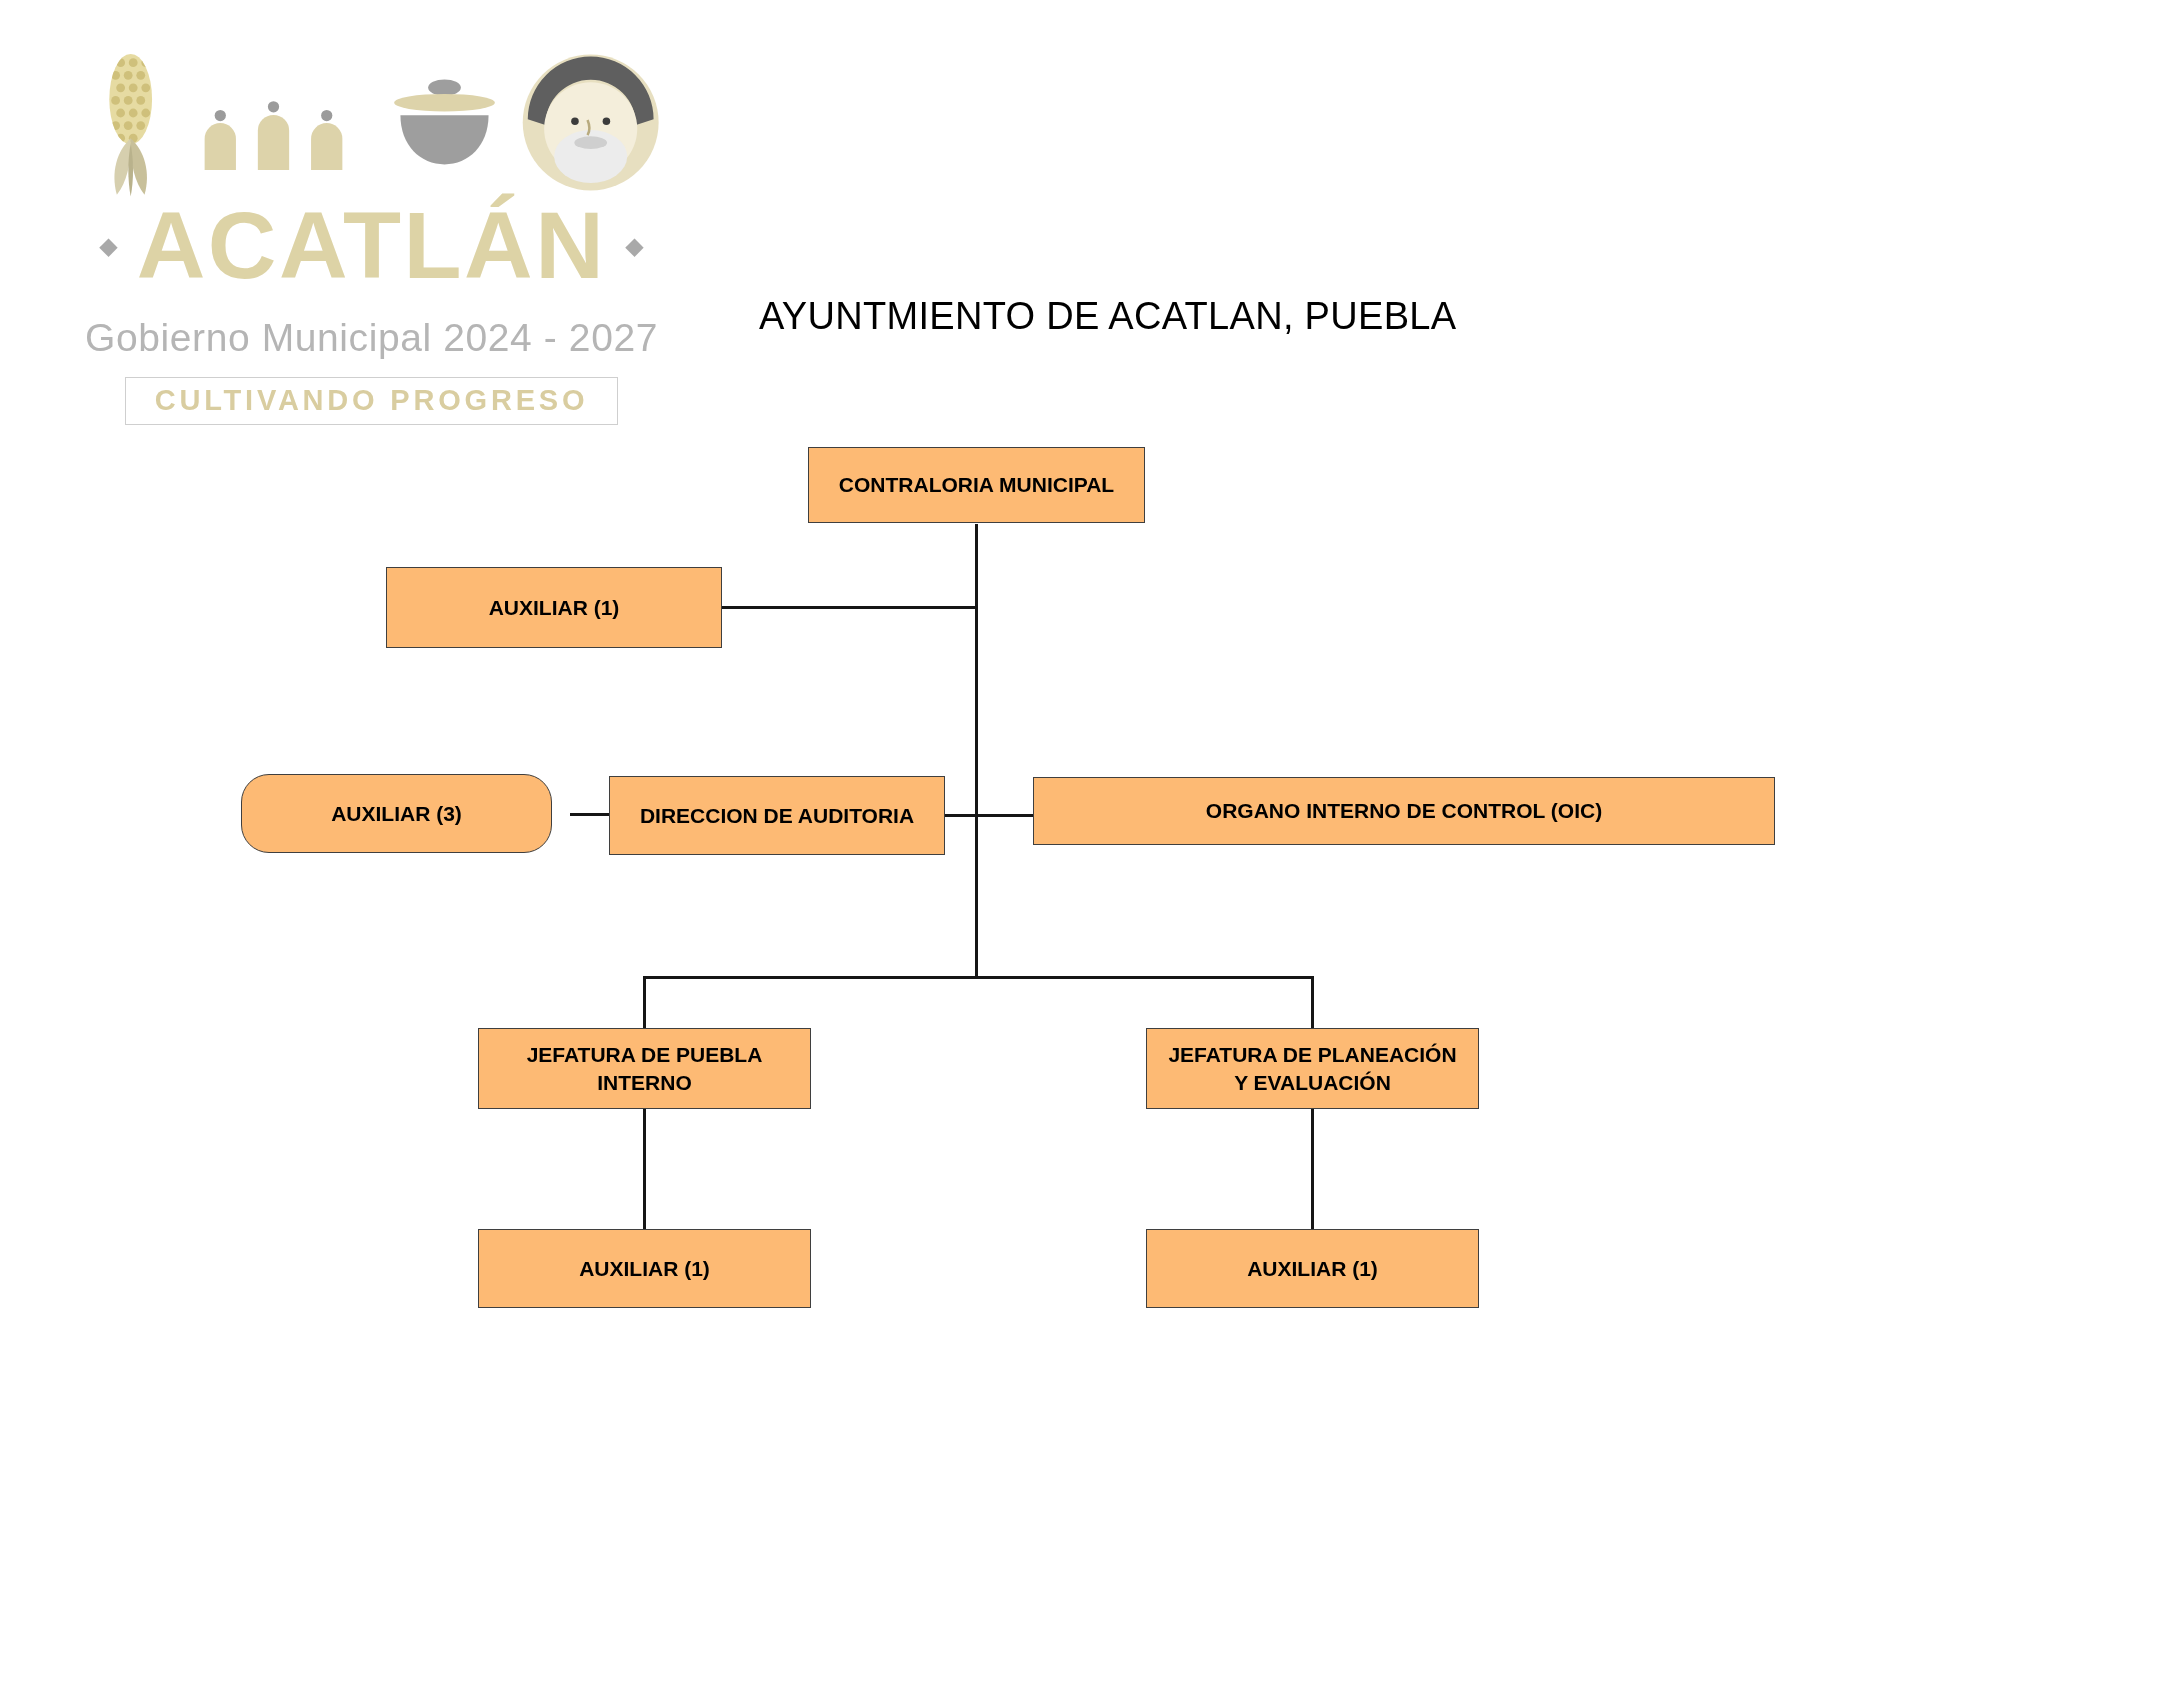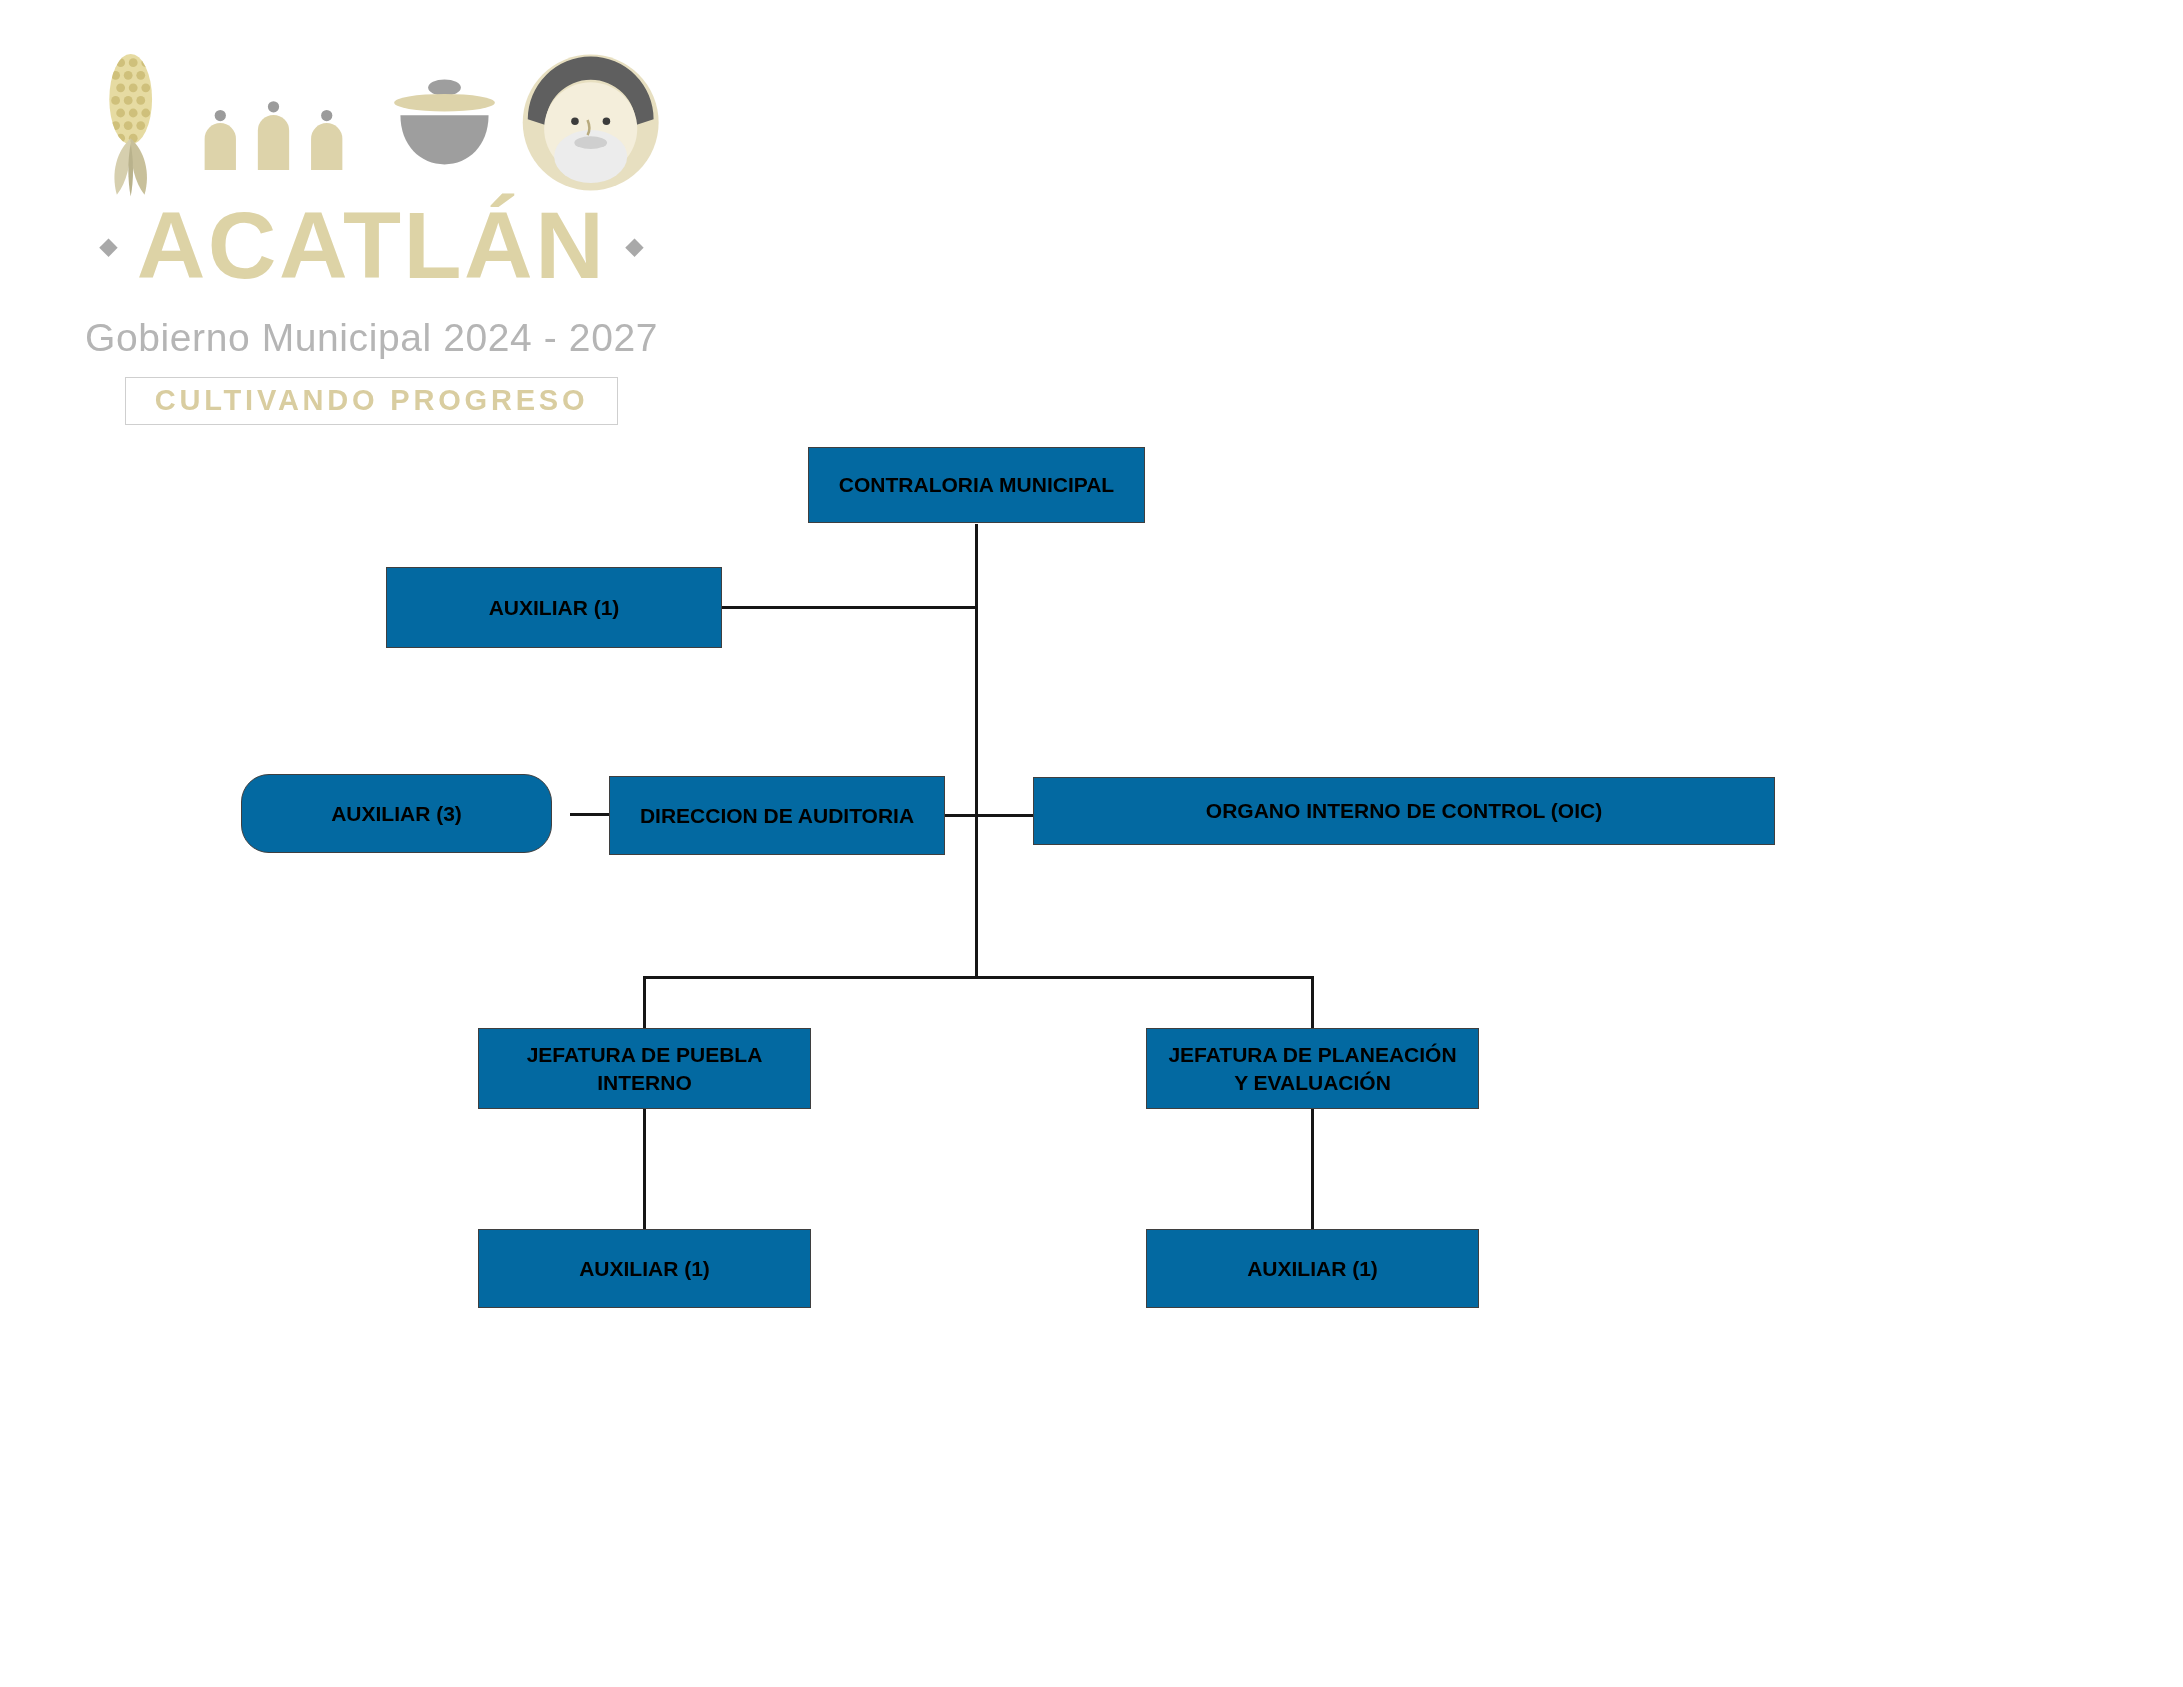--- a/index.html
+++ b/index.html
@@ -22,21 +22,21 @@
     font-size:39px; color:#b5b5b5; letter-spacing:0.6px; }
   .slogan-wrap { position:absolute; top:333px; left:0; width:100%; text-align:center; }
   .slogan { display:inline-block; border:1.9px solid #cfcfcf; padding:6.3px 29px;
     font-size:29px; font-weight:bold; color:#d9cda0; letter-spacing:3.8px; }
 
   
   .title { position:absolute; left:759px; top:295px; font-size:38px;
     font-weight:400; letter-spacing:0.3px; white-space:nowrap; }
 
   
-  .org-box { position:absolute; background:#0369a1; border:1.9px solid #3f3f3f;
+  .org-box { position:absolute; background:#fdba74; border:1.9px solid #3f3f3f;
     display:flex; align-items:center; justify-content:center; text-align:center;
     font-weight:bold; font-size:21px; line-height:1.3; padding:0 16.4px; }
   .line { position:absolute; background:#161616; }
 </style>
 </head>
 <body>
 
 <div class="page">
 
   <header class="logo">
@@ -107,20 +107,21 @@
       <span class="diamond">◆</span>
     </div>
 
     <div class="gov">Gobierno Municipal 2024 - 2027</div>
 
     <div class="slogan-wrap">
       <span class="slogan">CULTIVANDO PROGRESO</span>
     </div>
   </header>
 
+  <h1 class="title">AYUNTMIENTO DE ACATLAN, PUEBLA</h1>
 
   <div class="line" style="left:975px; top:524px;  width:2.5px;    height:455px;"></div>
   <div class="line" style="left:722px; top:606px;  width:254px;  height:2.5px;"></div>
   <div class="line" style="left:570px;  top:813px; width:40px;   height:2.5px;"></div>
   <div class="line" style="left:939px; top:814px; width:96px;  height:2.5px;"></div>
   <div class="line" style="left:643px; top:976px; width:670px; height:2.5px;"></div>
   <div class="line" style="left:643px; top:976px; width:2.5px;    height:53px;"></div>
   <div class="line" style="left:1311px; top:976px; width:2.5px;    height:53px;"></div>
   <div class="line" style="left:643px; top:1108px; width:2.5px;    height:122px;"></div>
   <div class="line" style="left:1311px; top:1108px; width:2.5px;    height:122px;"></div>

